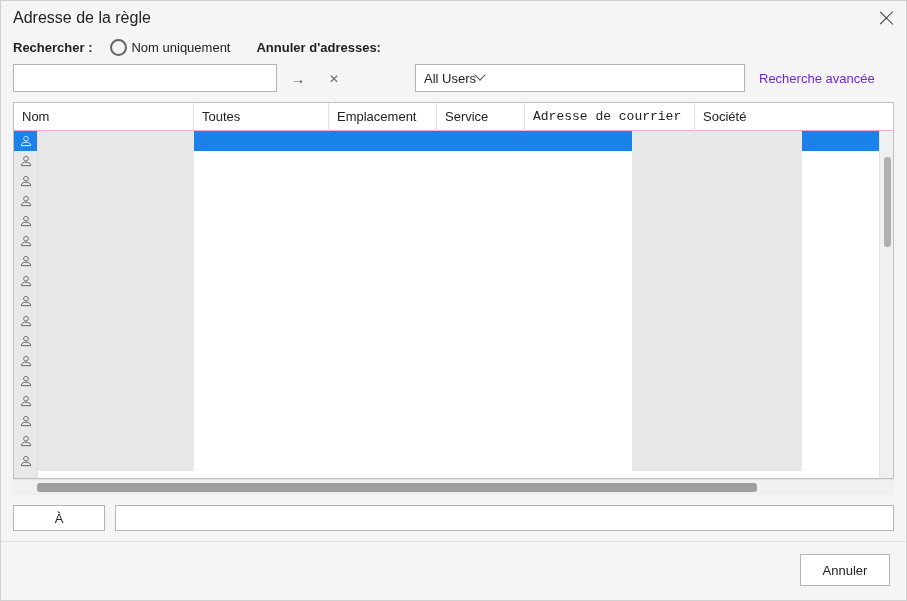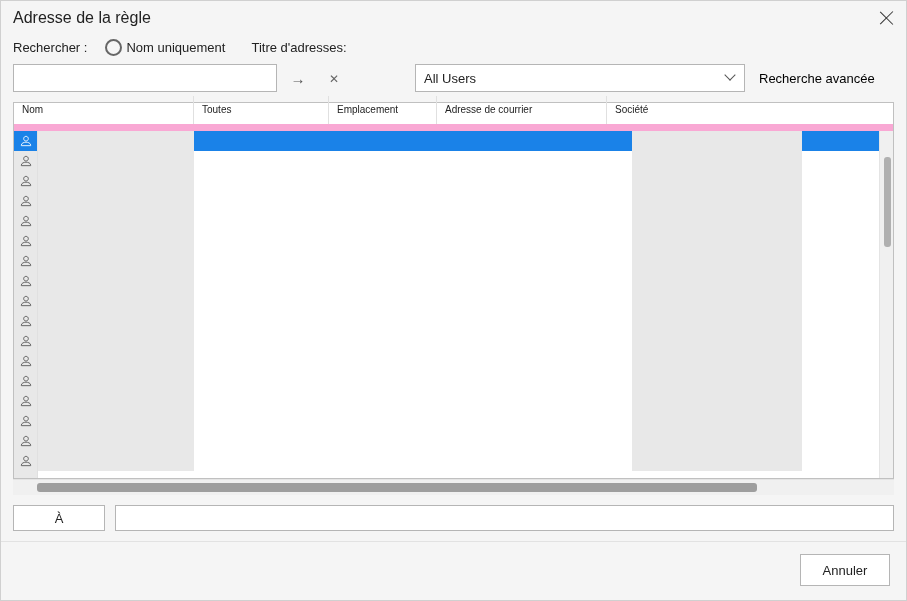--- a/index.html
+++ b/index.html
@@ -42,21 +42,21 @@
   }
   .close-btn::before { transform: rotate(45deg); }
   .close-btn::after { transform: rotate(-45deg); }
 
   .toprow {
     display: flex;
     align-items: center;
     gap: 10px;
     padding: 4px 12px 8px 12px;
   }
-  .bold { font-weight: 400; }
+  .bold { font-weight: 700; }
   .radio {
     width: 17px; height: 17px; border-radius: 50%;
     border: 2px solid #666;
     display: inline-flex; align-items: center; justify-content: center;
     margin-right: 4px;
     vertical-align: middle;
   }
   .radio.sel {
     border-color: #0a66d6;
   }
@@ -95,65 +95,65 @@
 
   .addrbook {
     flex: 0 0 auto;
     margin-left: 60px;
     display: flex; align-items: center; gap: 14px;
   }
   .select-box {
     width: 330px; height: 28px;
     border: 1px solid #b5b5b5;
     background: #fff;
-    display: flex; align-items: center; justify-content: space-between;
+    display: flex; align-items: center; 
     padding: 0 8px;
     cursor: pointer;
   }
   .chev {
     width: 10px; height: 10px; position: relative;
   }
   .chev::before {
     content: ""; position: absolute;
     border-left: 1.4px solid #555; border-bottom: 1.4px solid #555;
     width: 7px; height: 7px; transform: rotate(-45deg);
     left: 0; top: -2px;
   }
-  .adv-link { color: #000000; cursor: pointer; }
+  .adv-link { color: #6d28d9; cursor: pointer; }
 
   .table-wrap {
     margin: 0 12px;
     border: 1px solid #c0c0c0;
     background: #fff;
     flex: 1 1 auto;
     display: flex; flex-direction: column;
     min-height: 0;
   }
   .thead {
     display: flex;
-    border-bottom: 7px solid #f9a8d4;
+    border-bottom: 1px solid #f9a8d4;
     background: #fff;
-    font-size: 10px;
+    font-size: 13px;
     height: 28px;
-    align-items: flex-end;
+    align-items: flex-start;
   }
   .thead > div {
     padding: 0 8px;
     border-right: 1px solid #e0e0e0;
     white-space: nowrap;
     overflow: hidden; text-overflow: ellipsis;
     line-height: 28px;
   }
   .thead > div:last-child { border-right: none; }
   .c-nom { width: 180px; }
   .c-titre { width: 135px; }
   .c-tel { width: 107px; }
   .c-emp { width: 108px; }
   .c-serv { width: 88px; }
-  .c-mail { width: 170px; }
+  .c-mail { width: 170px; font-family: Liberation Mono, monospace; }
   .c-soc { width: 77px; }
 
   .tbody {
     position: relative;
     flex: 1 1 auto;
     overflow: hidden;
     display: flex;
   }
   .icon-col {
     width: 24px;
@@ -242,21 +242,21 @@
     <span>Adresse de la règle</span>
     <div class="close-btn"></div>
   </div>
 
   <div class="toprow">
     <span class="bold">Rechercher :</span>
     <span class="radio-label" style="margin-left:8px;">
       <span class="radio"></span>
       <span>Nom uniquement</span>
     </span>
-    <span class="bold" style="margin-left:16px;">Titre d'adresses:</span>
+    <span class="bold" style="margin-left:16px;">Annuler d'adresses:</span>
   </div>
 
   <div class="searchrow">
     <input class="search-input" value="" style="">
     <div class="icon-btn">
         <span class="arrow-r"></span>
       </div>
     <div class="icon-btn x">
         <span class="mini-x"></span>
       </div>
@@ -268,20 +268,21 @@
       </div>
       <span class="adv-link">Recherche avancée</span>
     </div>
   </div>
 
   <div class="table-wrap">
     <div class="thead">
       <div class="c-nom">Nom</div>
       <div class="c-titre">Toutes</div>
       <div class="c-emp">Emplacement</div>
+      <div class="c-serv">Service</div>
       <div class="c-mail">Adresse de courrier</div>
       <div class="c-soc">Société</div>
     </div>
     <div class="tbody">
       <div class="icon-col" id="iconcol">
           <div class="person-icon sel">
             <svg viewBox="0 0 24 24" fill="none">
               <path d="M12 12c2.2 0 4-1.8 4-4s-1.8-4-4-4-4 1.8-4 4 1.8 4 4 4zm0 2c-3.3 0-8 1.7-8 5v1h16v-1c0-3.3-4.7-5-8-5z" stroke="#555" stroke-width="1.5"></path>
             </svg>
           </div>

